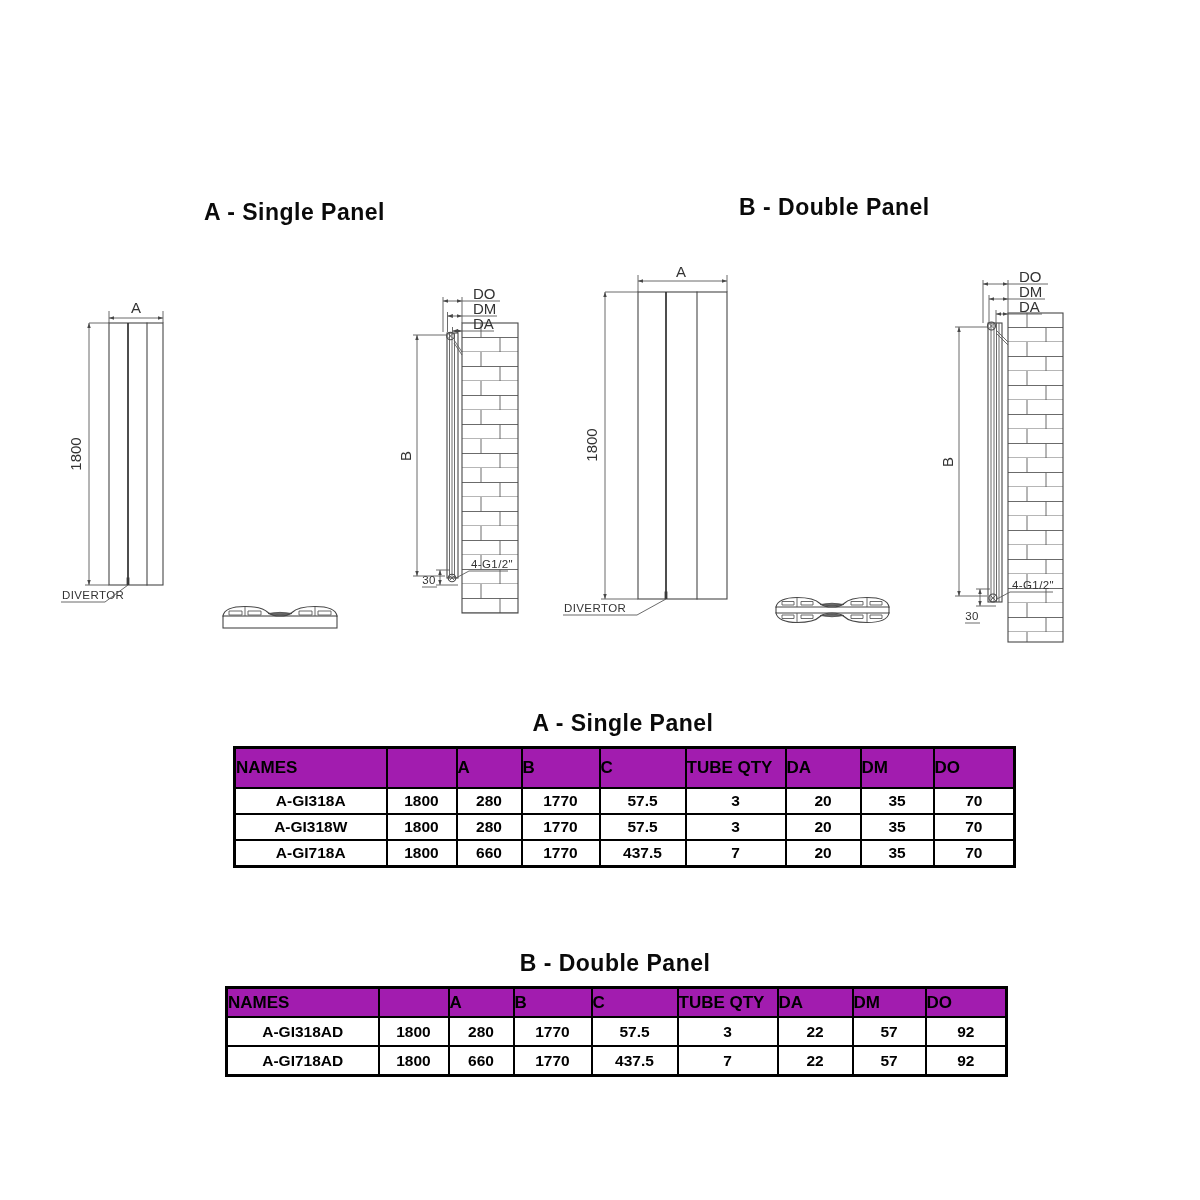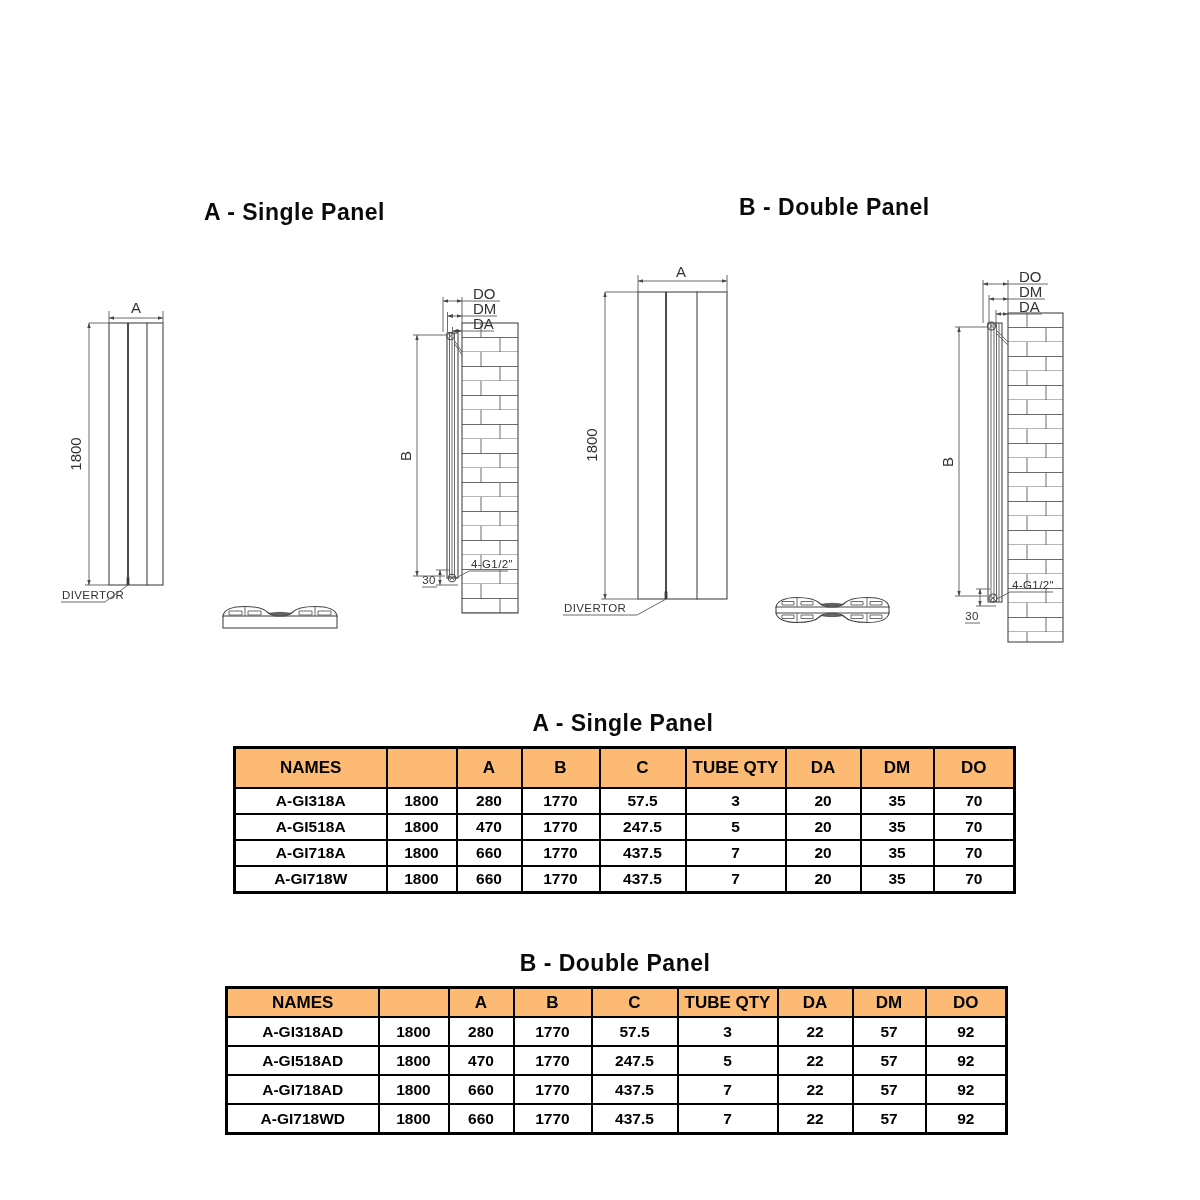--- a/index.html
+++ b/index.html
@@ -23,21 +23,21 @@
   .thick{stroke:#2e2e2e;stroke-width:1.7;fill:none;}
   .fillc{fill:#3a3a3a;stroke:none;}
   .dlab{font-size:15px;fill:#333;}
   .dlab-sm{font-size:11.5px;fill:#333;letter-spacing:.4px;}
 
   .table-block{position:absolute;}
   #table-single-block{left:233px;top:710px;width:780px;}
   #table-double-block{left:225px;top:950px;width:780px;}
   .table-title{text-align:center;font-weight:bold;font-size:23px;color:#0a0a0a;letter-spacing:.5px;margin:0 0 9px 0;}
   table.spec{border-collapse:collapse;width:100%;table-layout:fixed;border:3px solid #000;}
-  table.spec th{background:#fdba74;border:2px solid #000;font-size:17px;font-weight:bold;color:#000;text-align:center;padding:0;}
+  table.spec th{background:#a21caf;border:2px solid #000;font-size:17px;font-weight:bold;color:#000;text-align:left;padding:0;}
   table.spec td{border:2px solid #000;font-size:15.5px;font-weight:bold;color:#000;text-align:center;padding:0;}
   table.t1 th{height:38px;}
   table.t1 td{height:24px;}
   table.t2 th{height:27px;}
   table.t2 td{height:27px;}
 </style>
 </head>
 <body>
 
 <div class="stage">
@@ -213,43 +213,32 @@
             <td>1800</td>
             <td>280</td>
             <td>1770</td>
             <td>57.5</td>
             <td>3</td>
             <td>20</td>
             <td>35</td>
             <td>70</td>
           </tr>
           <tr>
-            <td>A-GI518A</td>
-            <td>1800</td>
-            <td>470</td>
-            <td>1770</td>
-            <td>247.5</td>
-            <td>5</td>
+            <td>A-GI318W</td>
+            <td>1800</td>
+            <td>280</td>
+            <td>1770</td>
+            <td>57.5</td>
+            <td>3</td>
             <td>20</td>
             <td>35</td>
             <td>70</td>
           </tr>
           <tr>
             <td>A-GI718A</td>
-            <td>1800</td>
-            <td>660</td>
-            <td>1770</td>
-            <td>437.5</td>
-            <td>7</td>
-            <td>20</td>
-            <td>35</td>
-            <td>70</td>
-          </tr>
-          <tr>
-            <td>A-GI718W</td>
             <td>1800</td>
             <td>660</td>
             <td>1770</td>
             <td>437.5</td>
             <td>7</td>
             <td>20</td>
             <td>35</td>
             <td>70</td>
           </tr>
         </tbody>
@@ -289,49 +278,27 @@
             <td>1800</td>
             <td>280</td>
             <td>1770</td>
             <td>57.5</td>
             <td>3</td>
             <td>22</td>
             <td>57</td>
             <td>92</td>
           </tr>
           <tr>
-            <td>A-GI518AD</td>
-            <td>1800</td>
-            <td>470</td>
-            <td>1770</td>
-            <td>247.5</td>
-            <td>5</td>
-            <td>22</td>
-            <td>57</td>
-            <td>92</td>
-          </tr>
-          <tr>
             <td>A-GI718AD</td>
             <td>1800</td>
             <td>660</td>
             <td>1770</td>
             <td>437.5</td>
             <td>7</td>
             <td>22</td>
             <td>57</td>
             <td>92</td>
           </tr>
-          <tr>
-            <td>A-GI718WD</td>
-            <td>1800</td>
-            <td>660</td>
-            <td>1770</td>
-            <td>437.5</td>
-            <td>7</td>
-            <td>22</td>
-            <td>57</td>
-            <td>92</td>
-          </tr>
         </tbody>
     </table>
   </div>
 
 </div>
 
 </body></html>

